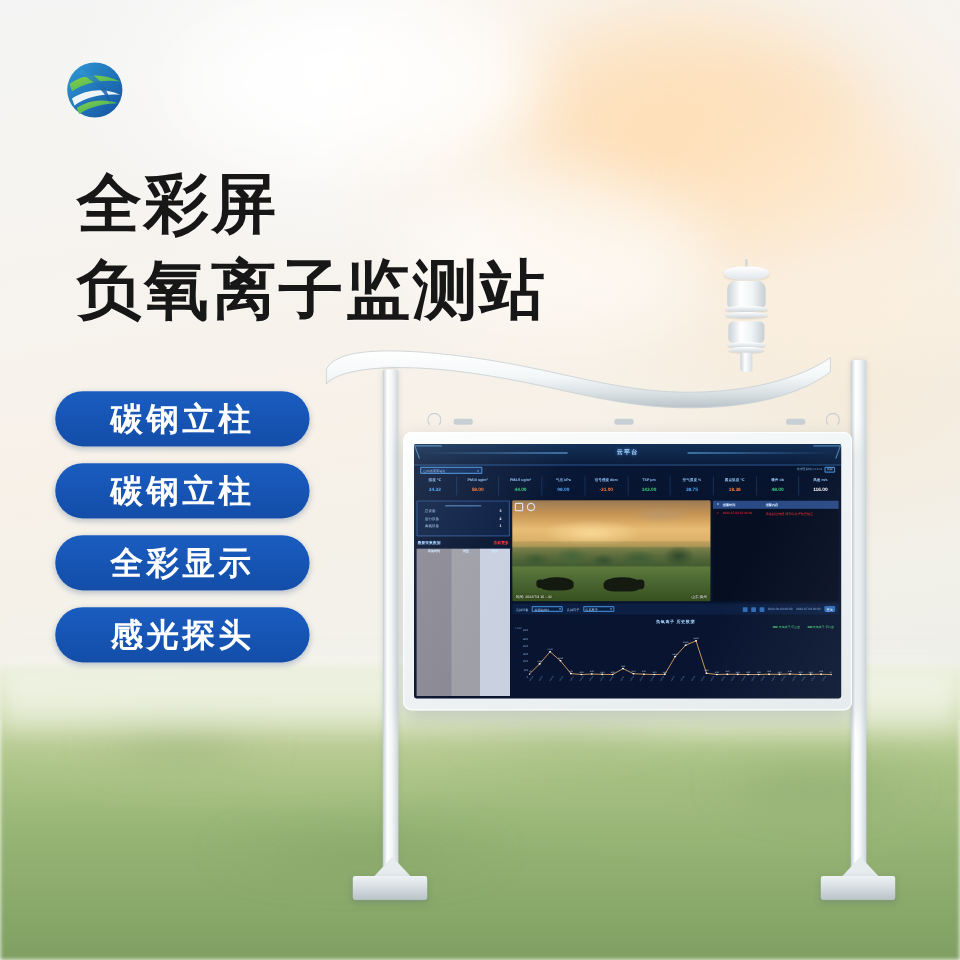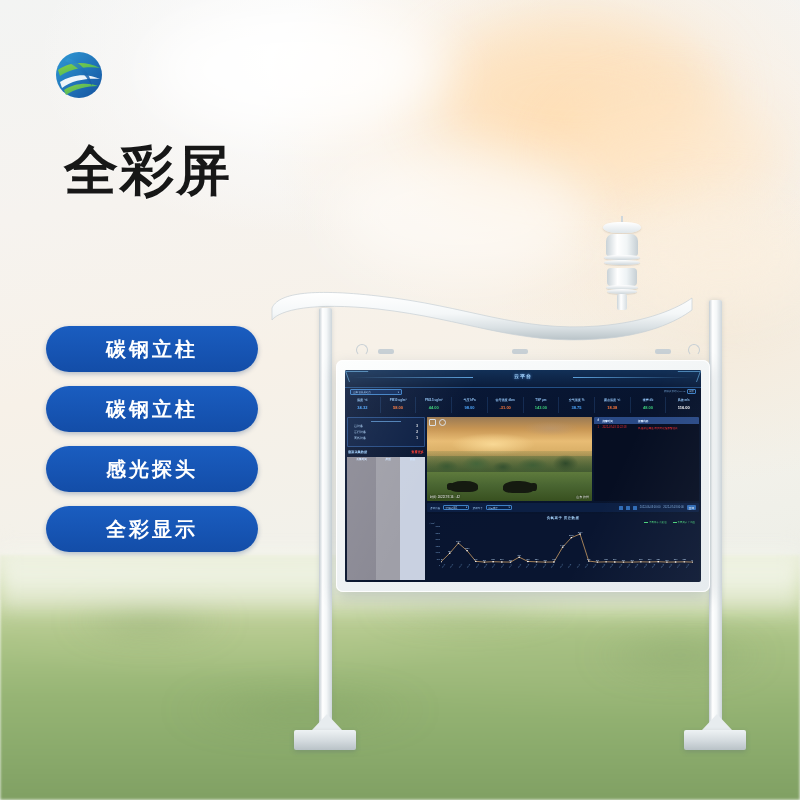--- a/index.html
+++ b/index.html
@@ -75,21 +75,21 @@
   .hl-1{font-size:54px;}
   .hl-2{font-size:54px;margin-top:10px;}
 
   
   .pills{position:absolute;left:46px;top:326px;display:flex;flex-direction:column;gap:14px;}
   .pill{
     width:212px;height:46px;border-radius:23px;
     background:linear-gradient(180deg,#1a5dc0 0%,#134da8 100%);
     box-shadow:0 2px 5px rgba(10,50,110,.28);
     display:flex;align-items:center;justify-content:center;
-    color:#fff;font-size:20px;font-weight:bold;letter-spacing:3px;
+    color:#fff;font-size:27px;font-weight:bold;letter-spacing:3px;
   }
 
   
   .product{position:absolute;left:0;top:0;width:800px;height:800px;}
 
   .canopy{position:absolute;left:268px;top:282px;width:430px;height:62px;}
   .post{
     position:absolute;width:13px;
     background:linear-gradient(90deg,#c3ccd2 0%,#ffffff 28%,#f4f7f8 58%,#cdd5da 100%);
     border-radius:2px;
@@ -339,27 +339,28 @@
         <path d="M6 22 C18 13, 34 13, 48 20 C36 18, 20 20, 8 28 Z" fill="url(#gG)"></path>
         <path d="M8 34 C20 26, 36 25, 48 31 C36 30, 20 32, 10 40 Z" fill="#ffffff" opacity=".92"></path>
         <path d="M12 42 C22 35, 36 34, 46 38 C36 38, 22 41, 14 47 Z" fill="url(#gG)" opacity=".95"></path>
         <path d="M16 10 C28 14, 38 24, 40 38 C33 26, 24 17, 13 13 Z" fill="url(#gB)" opacity=".85"></path>
       </svg>
     </div>
   </div>
 
   <div class="headline">
     <div class="hl-line hl-1">全彩屏</div>
+    <div class="hl-line hl-2">负氧离子监测站</div>
   </div>
 
   <div class="pills">
     <div class="pill">碳钢立柱</div>
     <div class="pill">碳钢立柱</div>
+    <div class="pill">全彩显示</div>
     <div class="pill">感光探头</div>
-    <div class="pill">全彩显示</div>
   </div>
 
   <div class="product">
 
     <svg class="canopy" viewBox="0 0 430 62">
       <defs>
         <linearGradient id="cn" x1="0" y1="0" x2="0" y2="1">
           <stop offset="0" stop-color="#ffffff"></stop>
           <stop offset="0.45" stop-color="#f4f7f8"></stop>
           <stop offset="0.75" stop-color="#d9e0e3"></stop>

